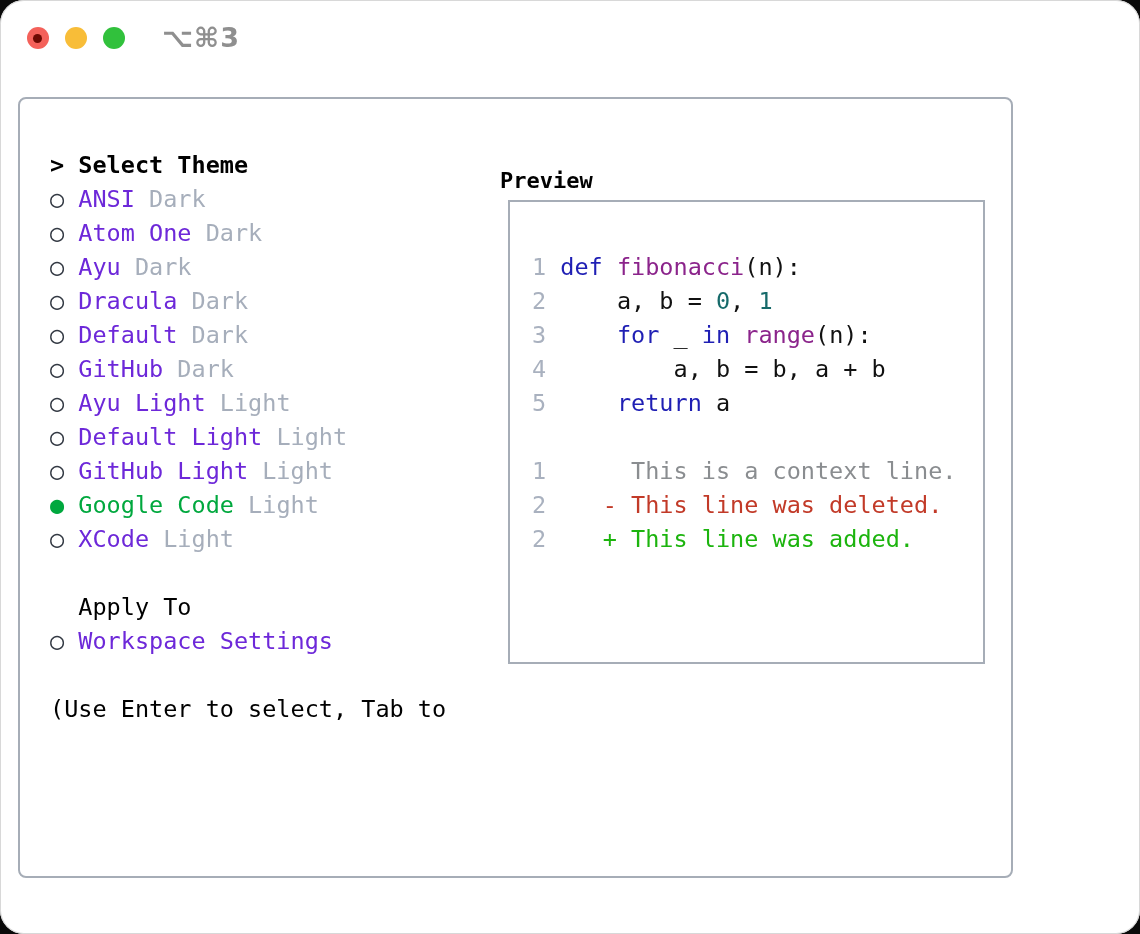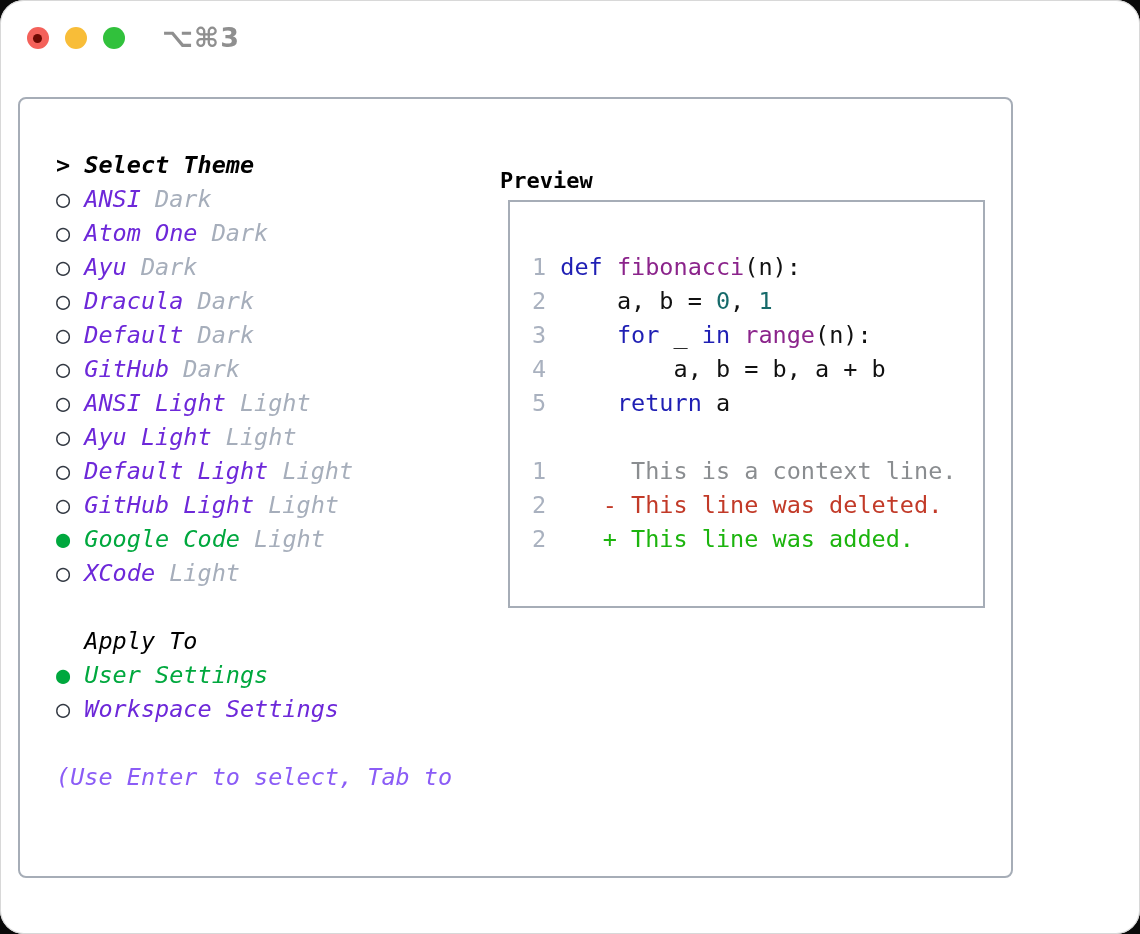--- a/index.html
+++ b/index.html
@@ -20,35 +20,35 @@
     font-size:27px;font-weight:bold;color:#8f8f8f;letter-spacing:1px;
   }
   
   .panel{
     position:absolute;left:18px;top:97px;width:995px;height:781px;box-sizing:border-box;
     border:2px solid #a6adb7;border-radius:8px;background:#fff;
   }
   .row{height:34px;line-height:34px;font-size:23.5px;white-space:pre;color:#343a44;}
   .spacer{height:34px;}
   
-  .left-col{position:absolute;left:36px;top:49px;font-style:italic;}
+  .left-col{position:absolute;left:30px;top:49px;}
   .title-row{font-weight:bold;color:#000;}
   .item .variant{color:#a6aebb;}
   .item .name{color:#6d28d9;}
   .item.selected .name{color:#00a83e;}
   .item.selected .marker{color:#00a83e;}
   .apply-title{color:#000;}
-  .hint-line{color:#8b5cf6;}
+  .hint-line{color:#000000;}
   
   .preview-title{
     position:absolute;left:480px;top:65px;height:34px;line-height:34px;
     font-size:22px;font-weight:bold;color:#000000;white-space:pre;
   }
   .preview-box{
-    position:absolute;left:488px;top:101px;width:477px;height:408px;box-sizing:border-box;
+    position:absolute;left:488px;top:101px;width:477px;height:464px;box-sizing:border-box;
     border:2px solid #a6adb7;background:#fff;padding:48px 12px 0 22px;overflow:hidden;
   }
   .code-line{height:34px;line-height:34px;font-size:23.5px;white-space:pre;}
   .tok-num{color:#a9b1bf;}
   .tok-kw{color:#1f1fb4;}
   .tok-fn{color:#8b248b;}
   .tok-lit{color:#166a6a;}
   .tok-pl{color:#111111;}
   .tok-ctx{color:#8a8d90;text-align:right;}
   .tok-del{color:#c23a28;}
@@ -72,31 +72,29 @@
 
     <div class="left-col">
       <div class="row title-row"><span>&gt; </span><span>Select Theme</span></div>
       <div id="theme-list">
           <div class="row item"><span class="marker">○ </span><span class="name">ANSI</span><span class="variant"> Dark</span></div>
           <div class="row item"><span class="marker">○ </span><span class="name">Atom One</span><span class="variant"> Dark</span></div>
           <div class="row item"><span class="marker">○ </span><span class="name">Ayu</span><span class="variant"> Dark</span></div>
           <div class="row item"><span class="marker">○ </span><span class="name">Dracula</span><span class="variant"> Dark</span></div>
           <div class="row item"><span class="marker">○ </span><span class="name">Default</span><span class="variant"> Dark</span></div>
           <div class="row item"><span class="marker">○ </span><span class="name">GitHub</span><span class="variant"> Dark</span></div>
-          <div class="row item"><span class="marker">○ </span><span class="name">ANSI Light</span><span class="variant"> Light</span></div>
           <div class="row item"><span class="marker">○ </span><span class="name">Ayu Light</span><span class="variant"> Light</span></div>
           <div class="row item"><span class="marker">○ </span><span class="name">Default Light</span><span class="variant"> Light</span></div>
           <div class="row item"><span class="marker">○ </span><span class="name">GitHub Light</span><span class="variant"> Light</span></div>
           <div class="row item selected"><span class="marker">● </span><span class="name">Google Code</span><span class="variant"> Light</span></div>
           <div class="row item"><span class="marker">○ </span><span class="name">XCode</span><span class="variant"> Light</span></div>
         </div>
       <div class="spacer"></div>
       <div class="row apply-title">  <span>Apply To</span></div>
       <div id="apply-list">
-          <div class="row item selected"><span class="marker">● </span><span class="name">User Settings</span></div>
           <div class="row item"><span class="marker">○ </span><span class="name">Workspace Settings</span></div>
         </div>
       <div class="spacer"></div>
       <div class="row hint-line">(Use Enter to select, Tab to</div>
     </div>
 
     <div class="preview-title">Preview</div>
     <div class="preview-box">
       <div id="preview-lines">
           <div class="code-line"><span class="tok-num">1 </span><span class="tok-kw">def </span><span class="tok-fn">fibonacci</span><span class="tok-pl">(n):</span></div>

